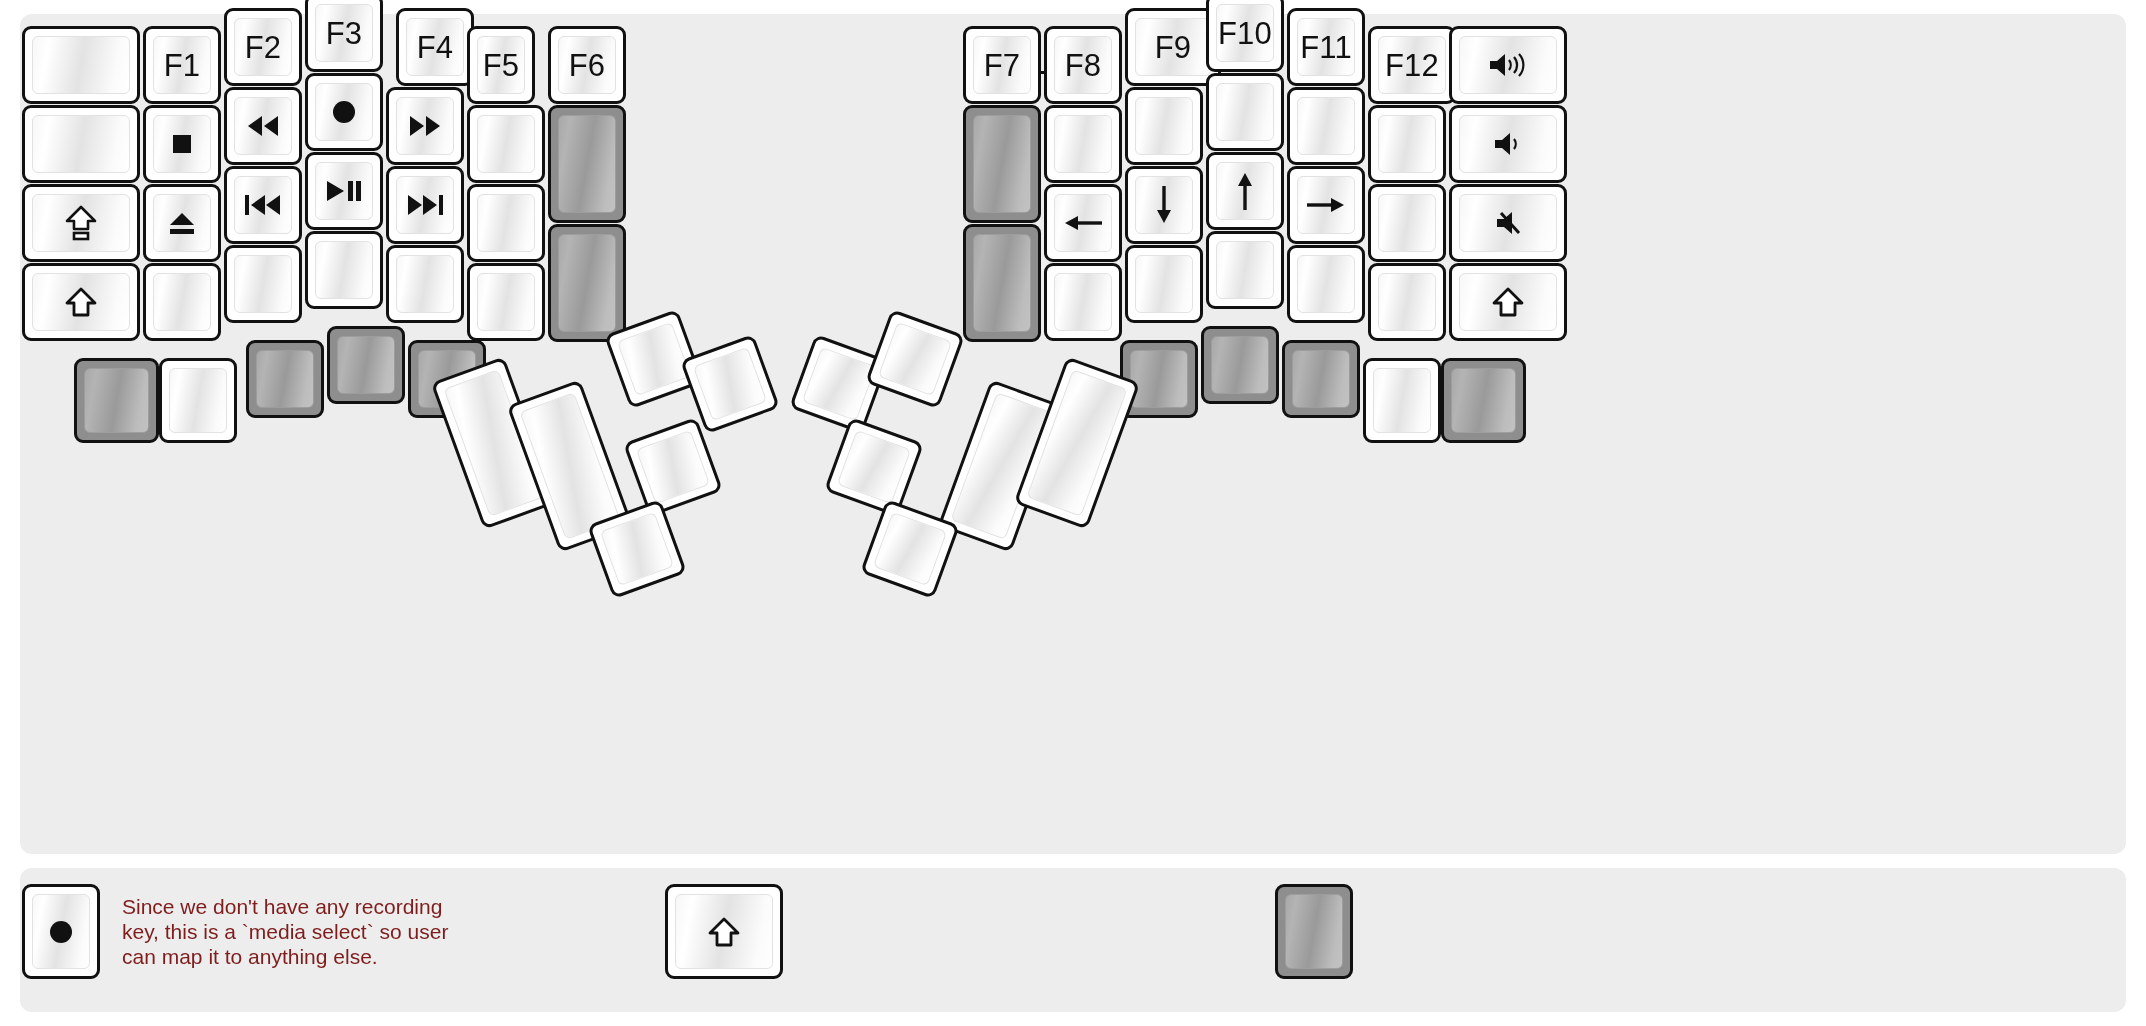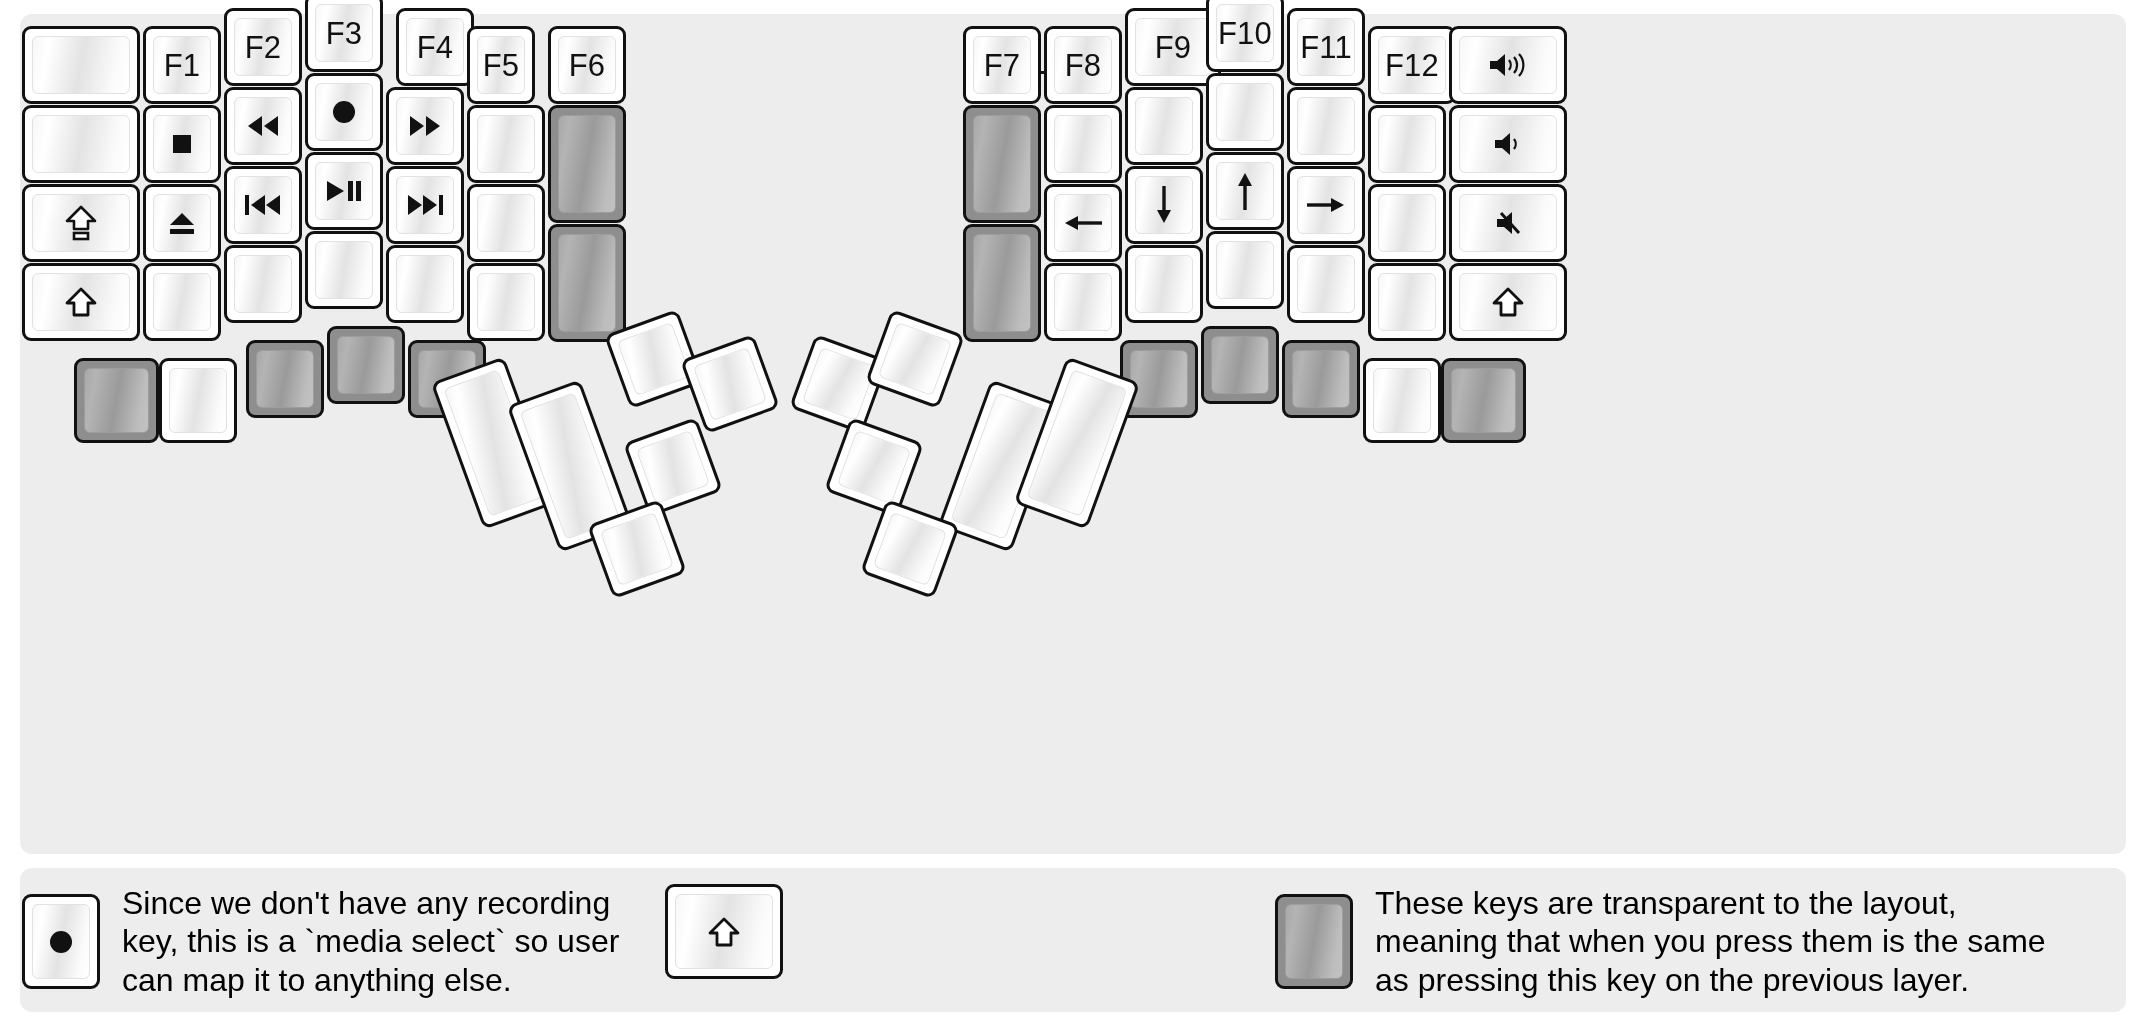--- a/index.html
+++ b/index.html
@@ -86,23 +86,23 @@
     border:1px solid #e2e2e2;
     background:linear-gradient(100deg,#f7f7f7 0%,#ffffff 16%,#e3e3e3 50%,#fbfbfb 84%,#ffffff 100%);
     display:flex;align-items:center;justify-content:center;
   }
   .legend-key.trans .cap{
     border:1px solid #9d9d9d;
     background:linear-gradient(100deg,#a8a8a8 0%,#b4b4b4 16%,#9a9a9a 50%,#bdbdbd 84%,#c2c2c2 100%);
   }
   .legend-text{
     margin-left:22px;
-    font-size:32px;
+    font-size:21px;
     line-height:1.20;
-    color:#000000;
+    color:#7f1d1d;
     white-space:pre-line;
   }
 </style>
 </head>
 <body>
 
 <div id="stage">
 
   <div class="panel" id="board-panel"></div>
 
@@ -517,19 +517,16 @@
                 <path d="M16 3 L30 17 L23 17 L23 29 L9 29 L9 17 L2 17 Z" fill="#ffffff" stroke="#111111" stroke-width="2.8" stroke-linejoin="round"></path>
               </svg>
             </span>
           </div>
         </div>
       </div>
       <div class="legend-item" style="left: 1275px; top: 884px;">
         <div class="legend-key trans" style="width: 78px; height: 95px;">
           <div class="cap"></div>
         </div>
-        <div class="legend-text">These keys are transparent to the layout,
-meaning that when you press them is the same
-as pressing this key on the previous layer.</div>
       </div>
     </div>
 
 </div>
 
 </body></html>

